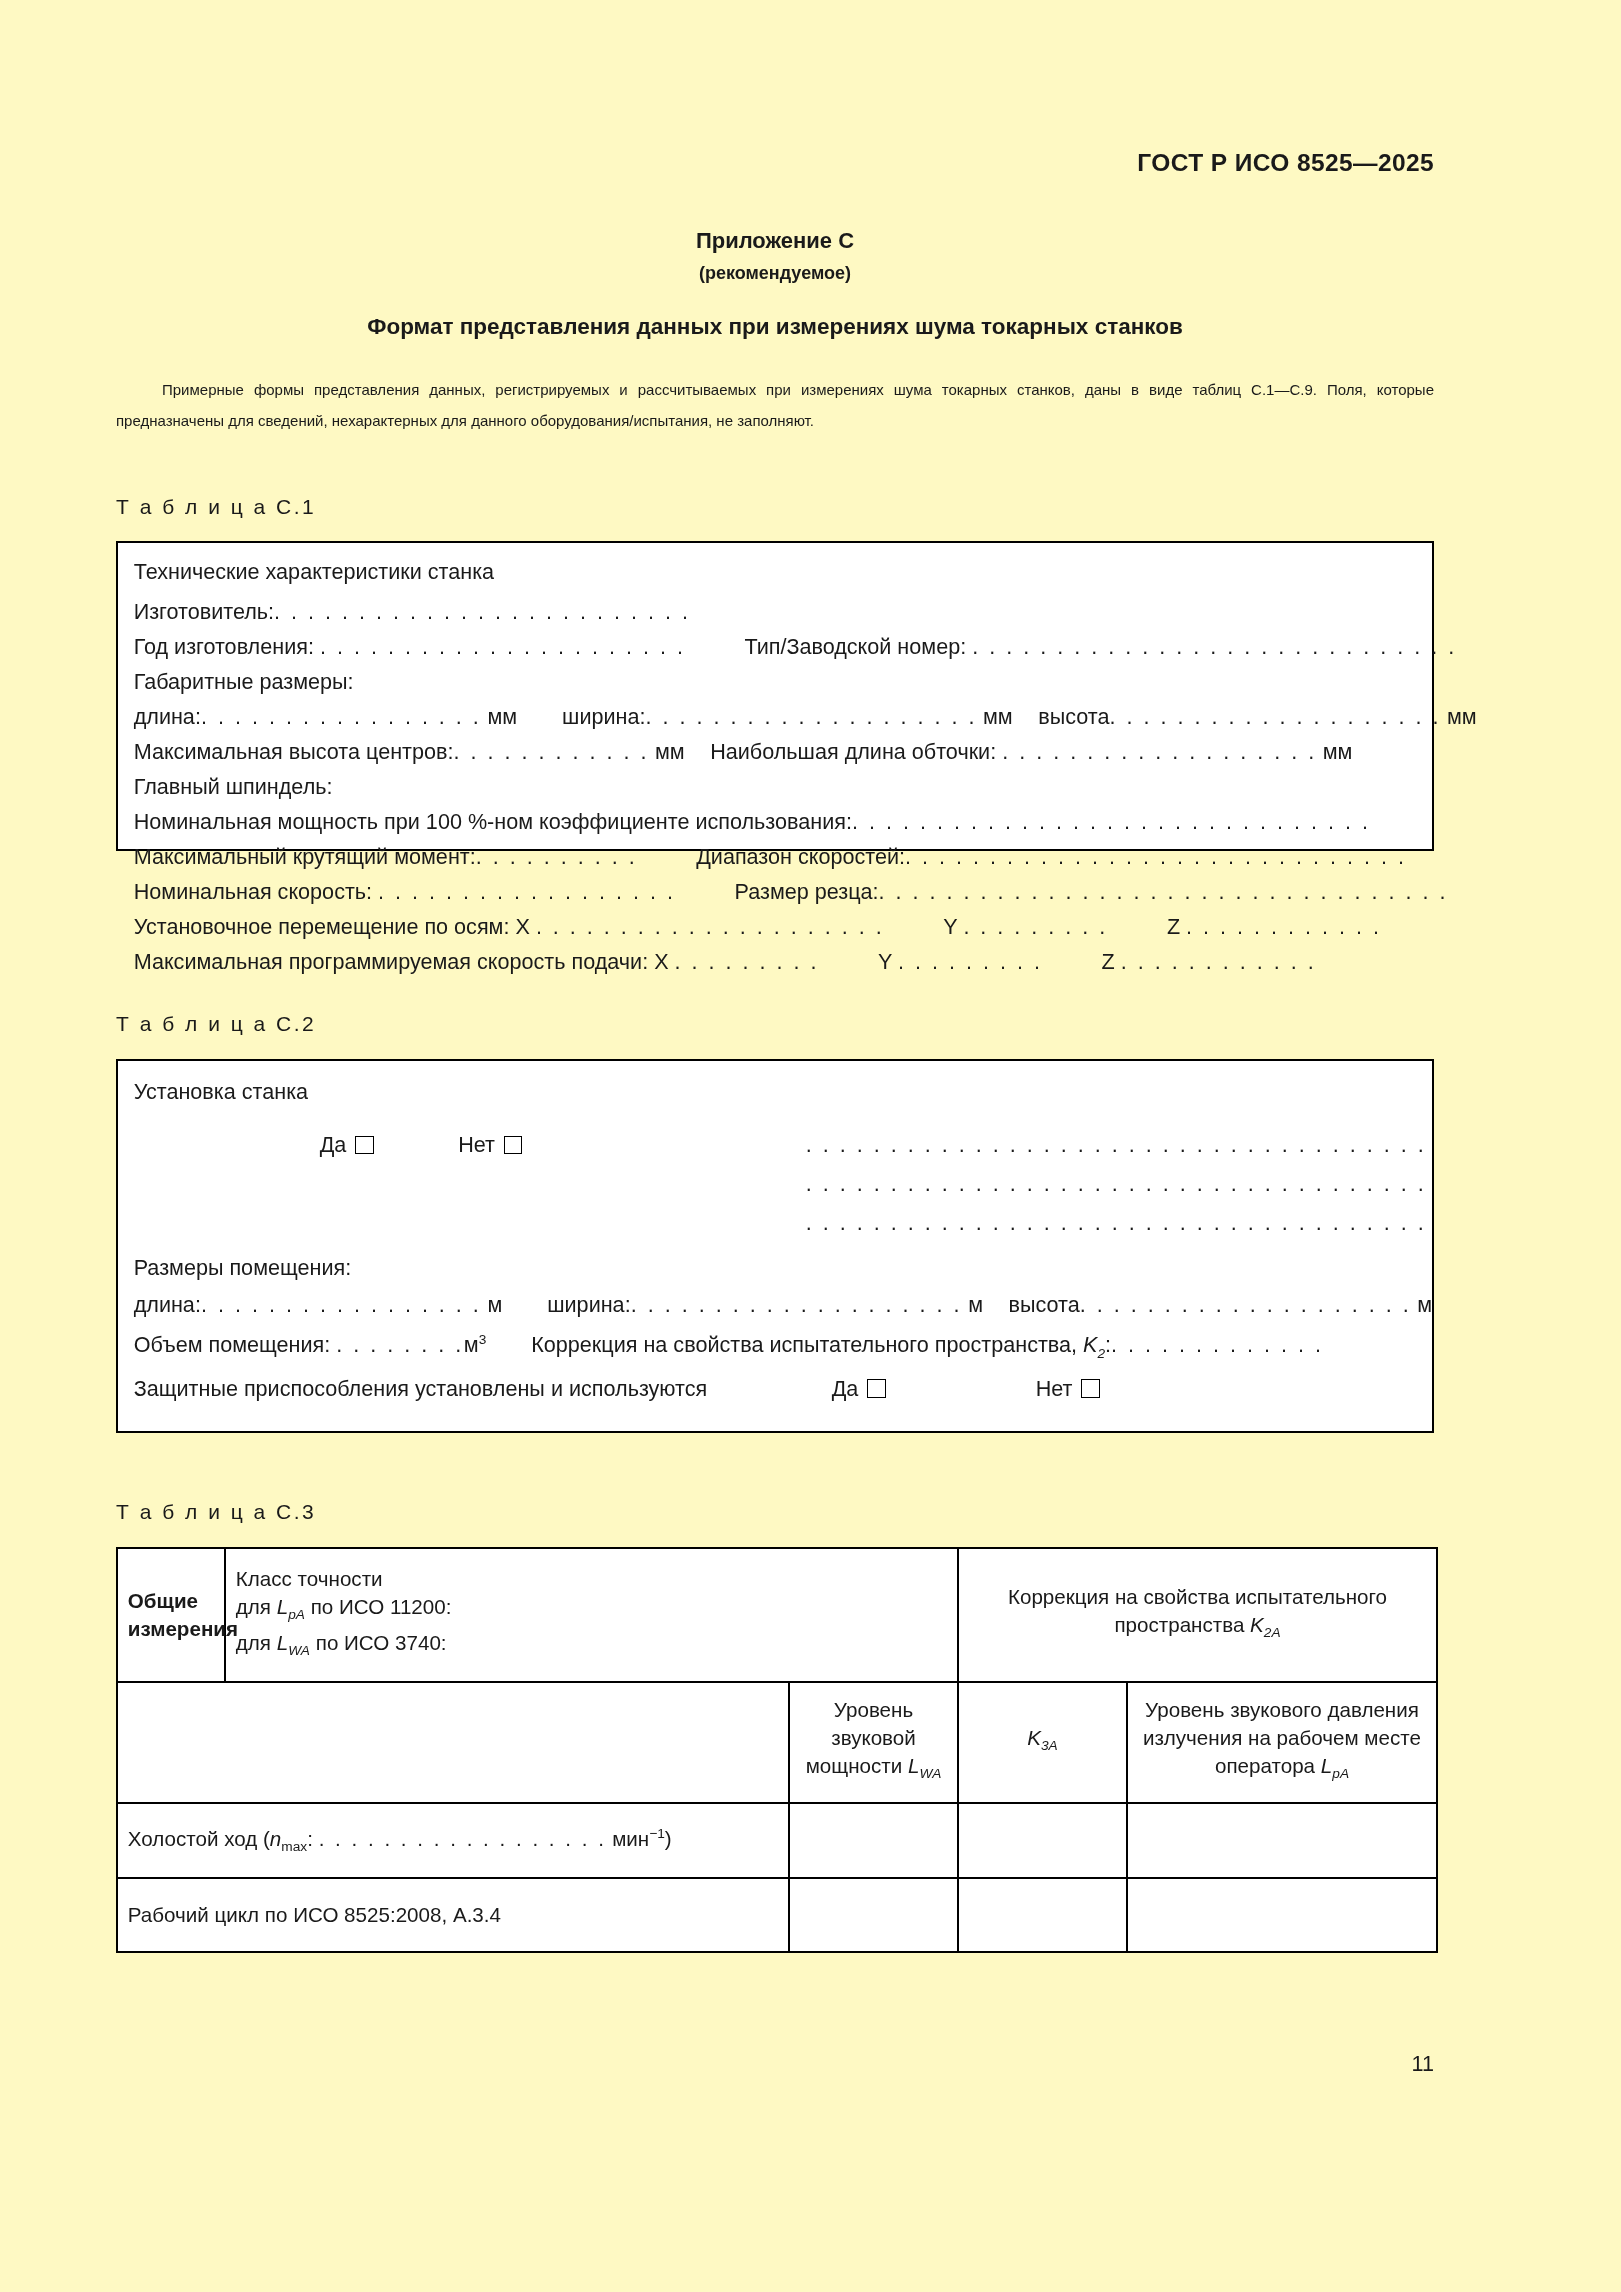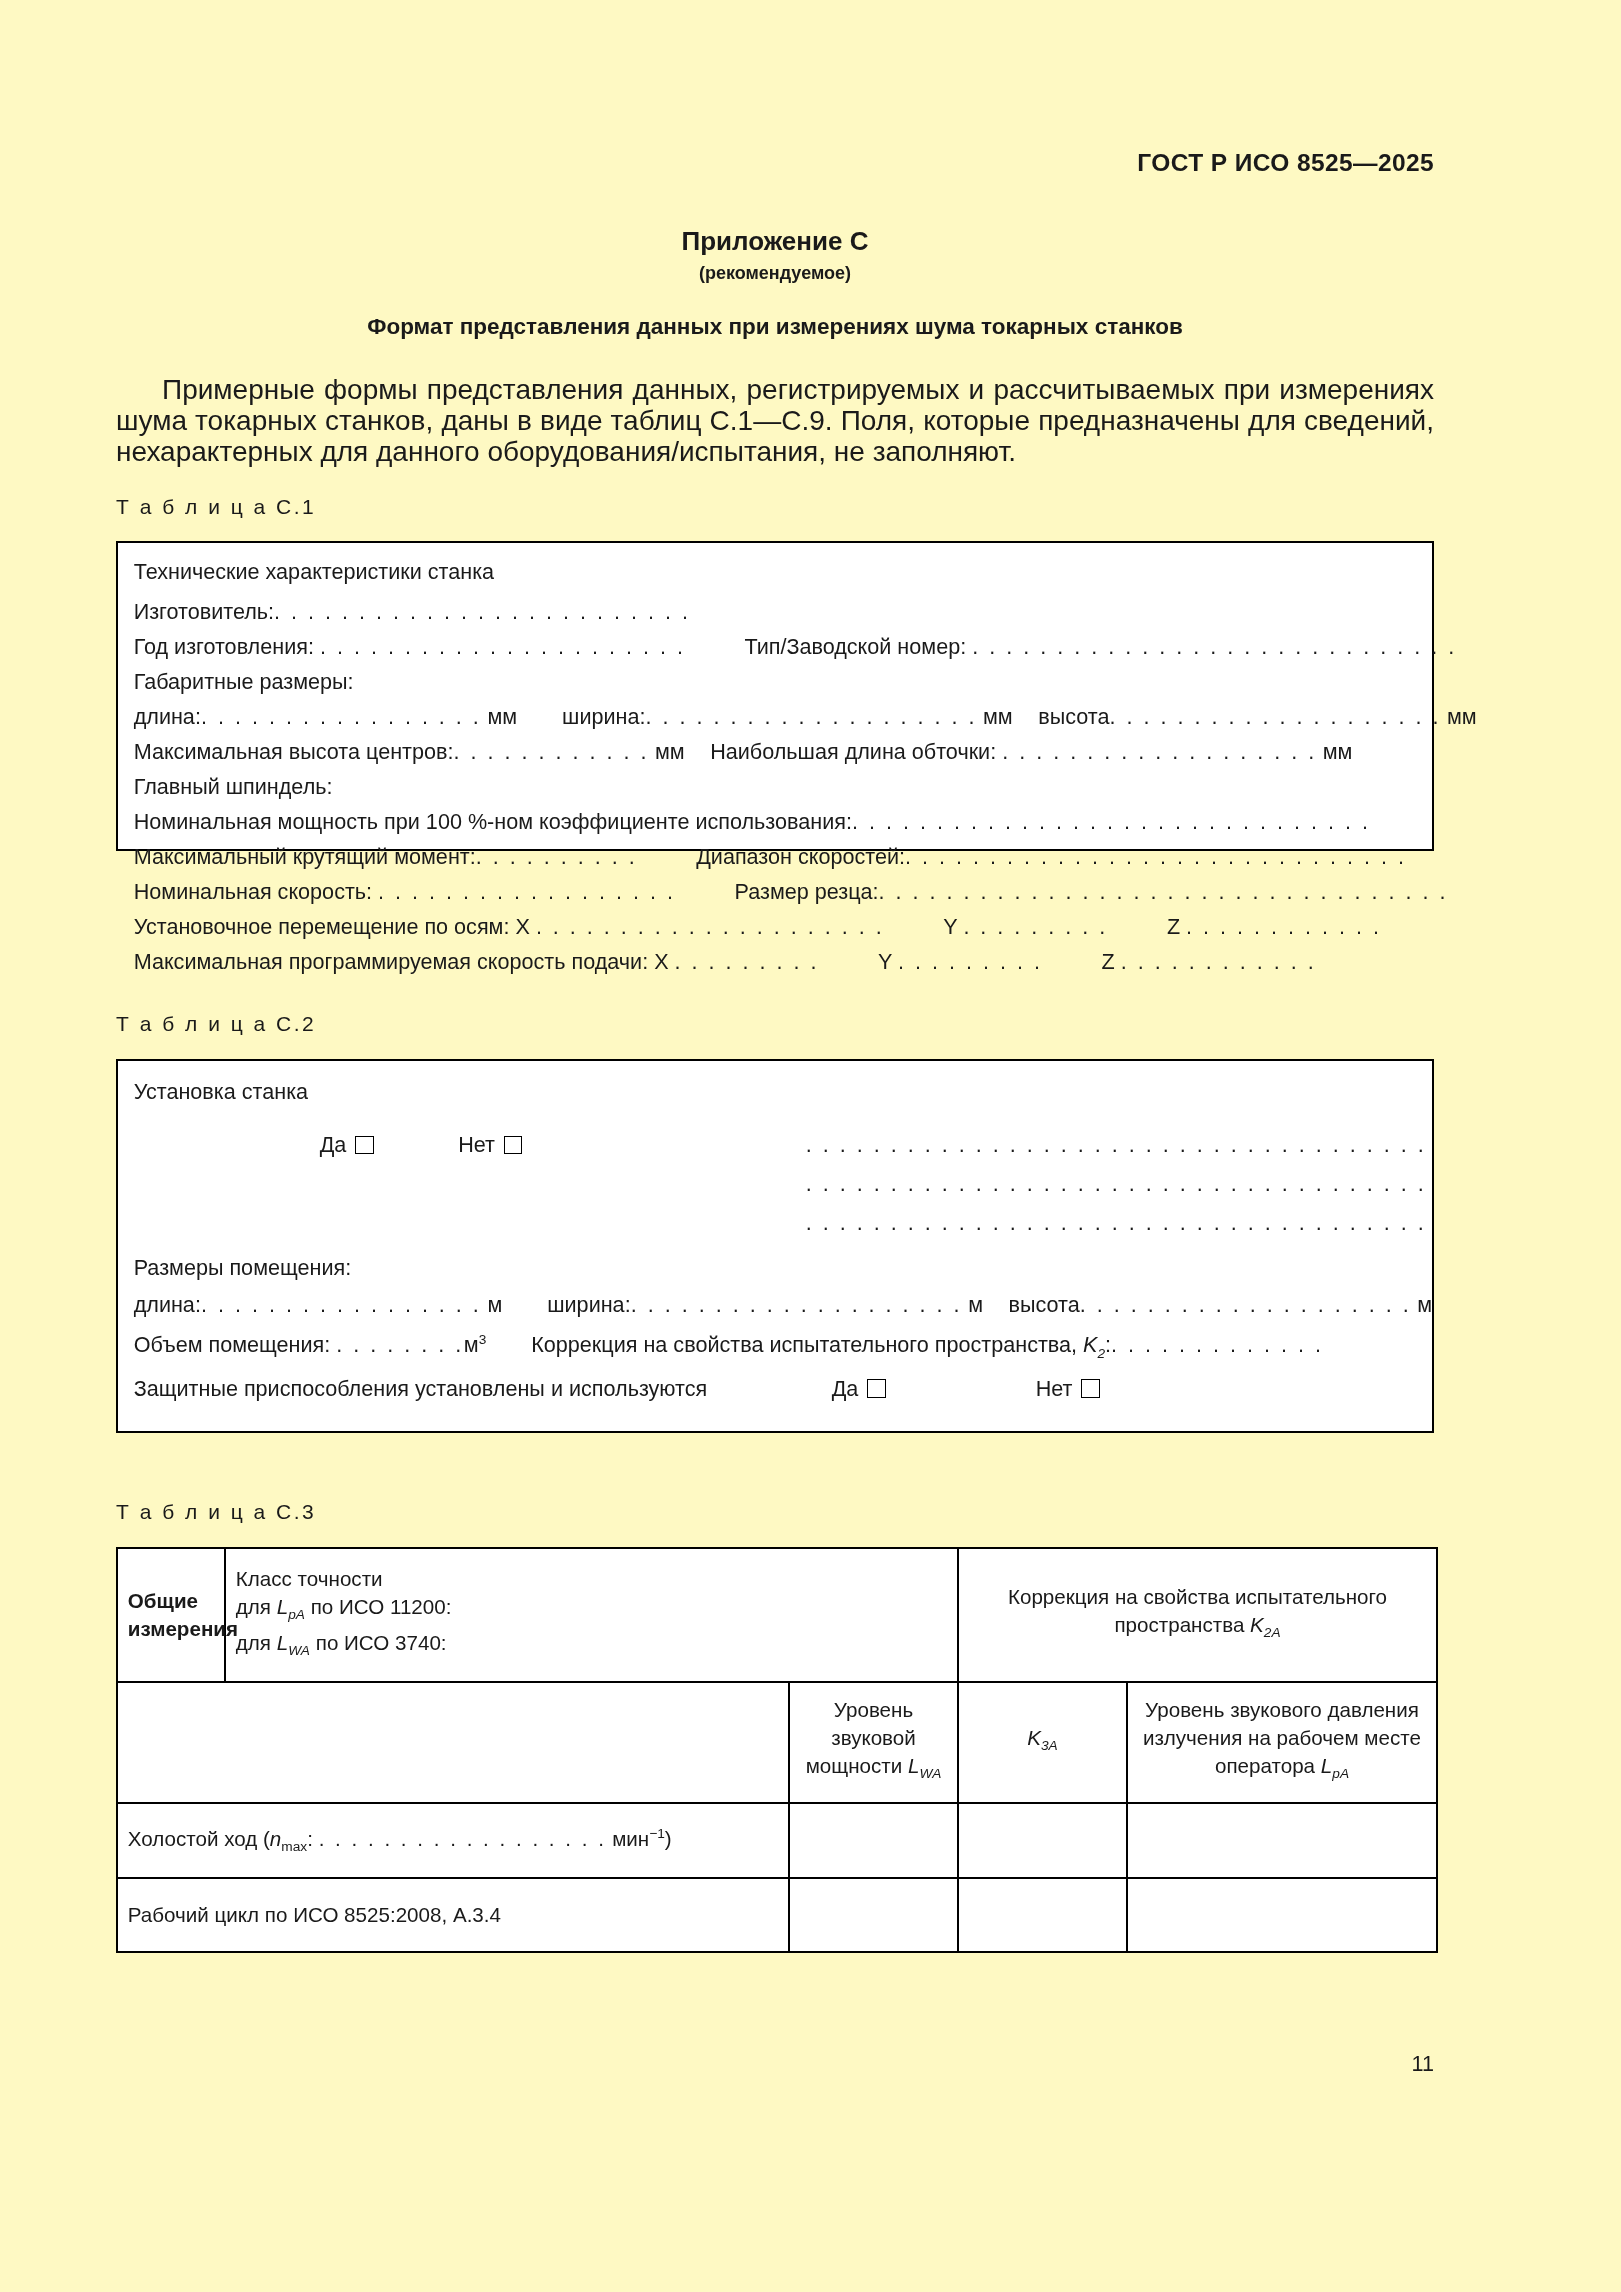--- a/index.html
+++ b/index.html
@@ -39,21 +39,21 @@
 
   
   .annex-block {
     position: absolute;
     left: 0;
     top: 225px;
     width: 100%;
     text-align: center;
   }
   .annex-title {
-    font-size: 26px;
+    font-size: 22px;
     font-weight: bold;
     line-height: 32px;
   }
   .annex-sub {
     font-size: 18px;
     font-weight: bold;
     line-height: 32px;
   }
   .doc-title {
     position: absolute;
@@ -65,21 +65,21 @@
     font-weight: bold;
     line-height: 29px;
   }
 
   
   .intro {
     position: absolute;
     left: 0;
     top: 374px;
     width: 1318px;
-    font-size: 28px;
+    font-size: 15px;
     line-height: 31px;
     text-align: justify;
     text-indent: 46px;
   }
 
   
   .tbl-caption {
     position: absolute;
     left: 0;
     font-size: 21px;

